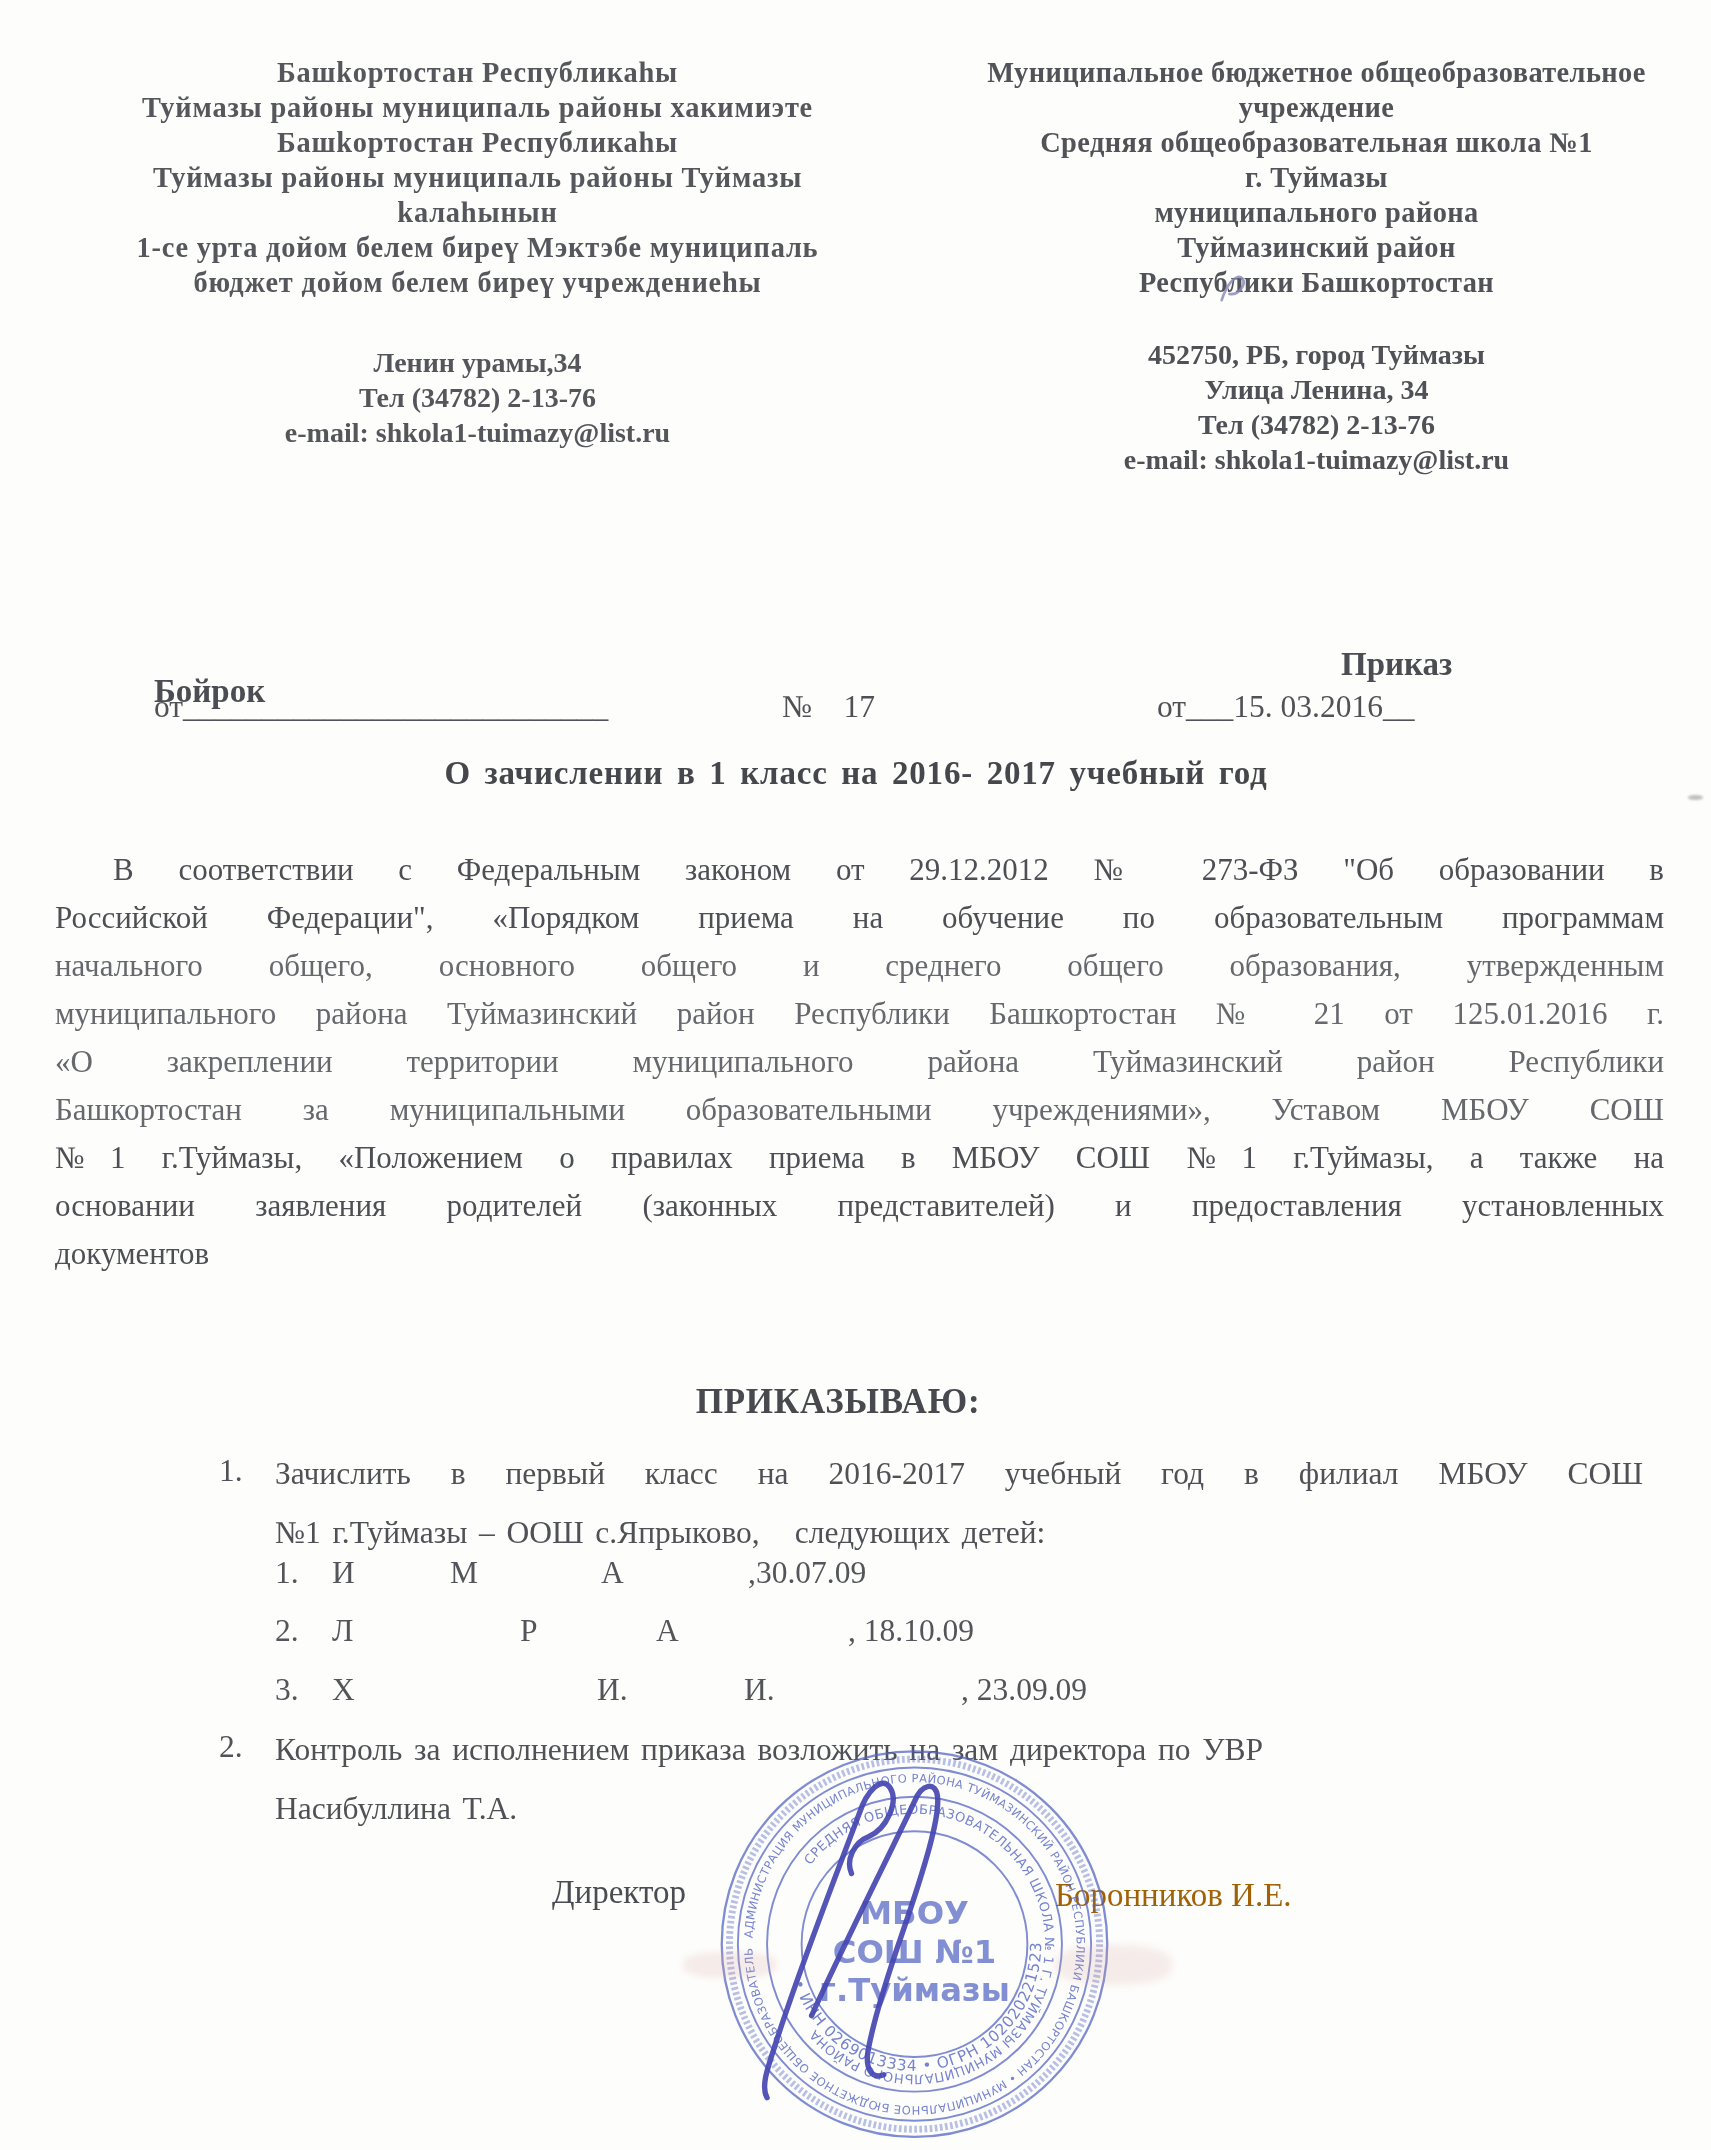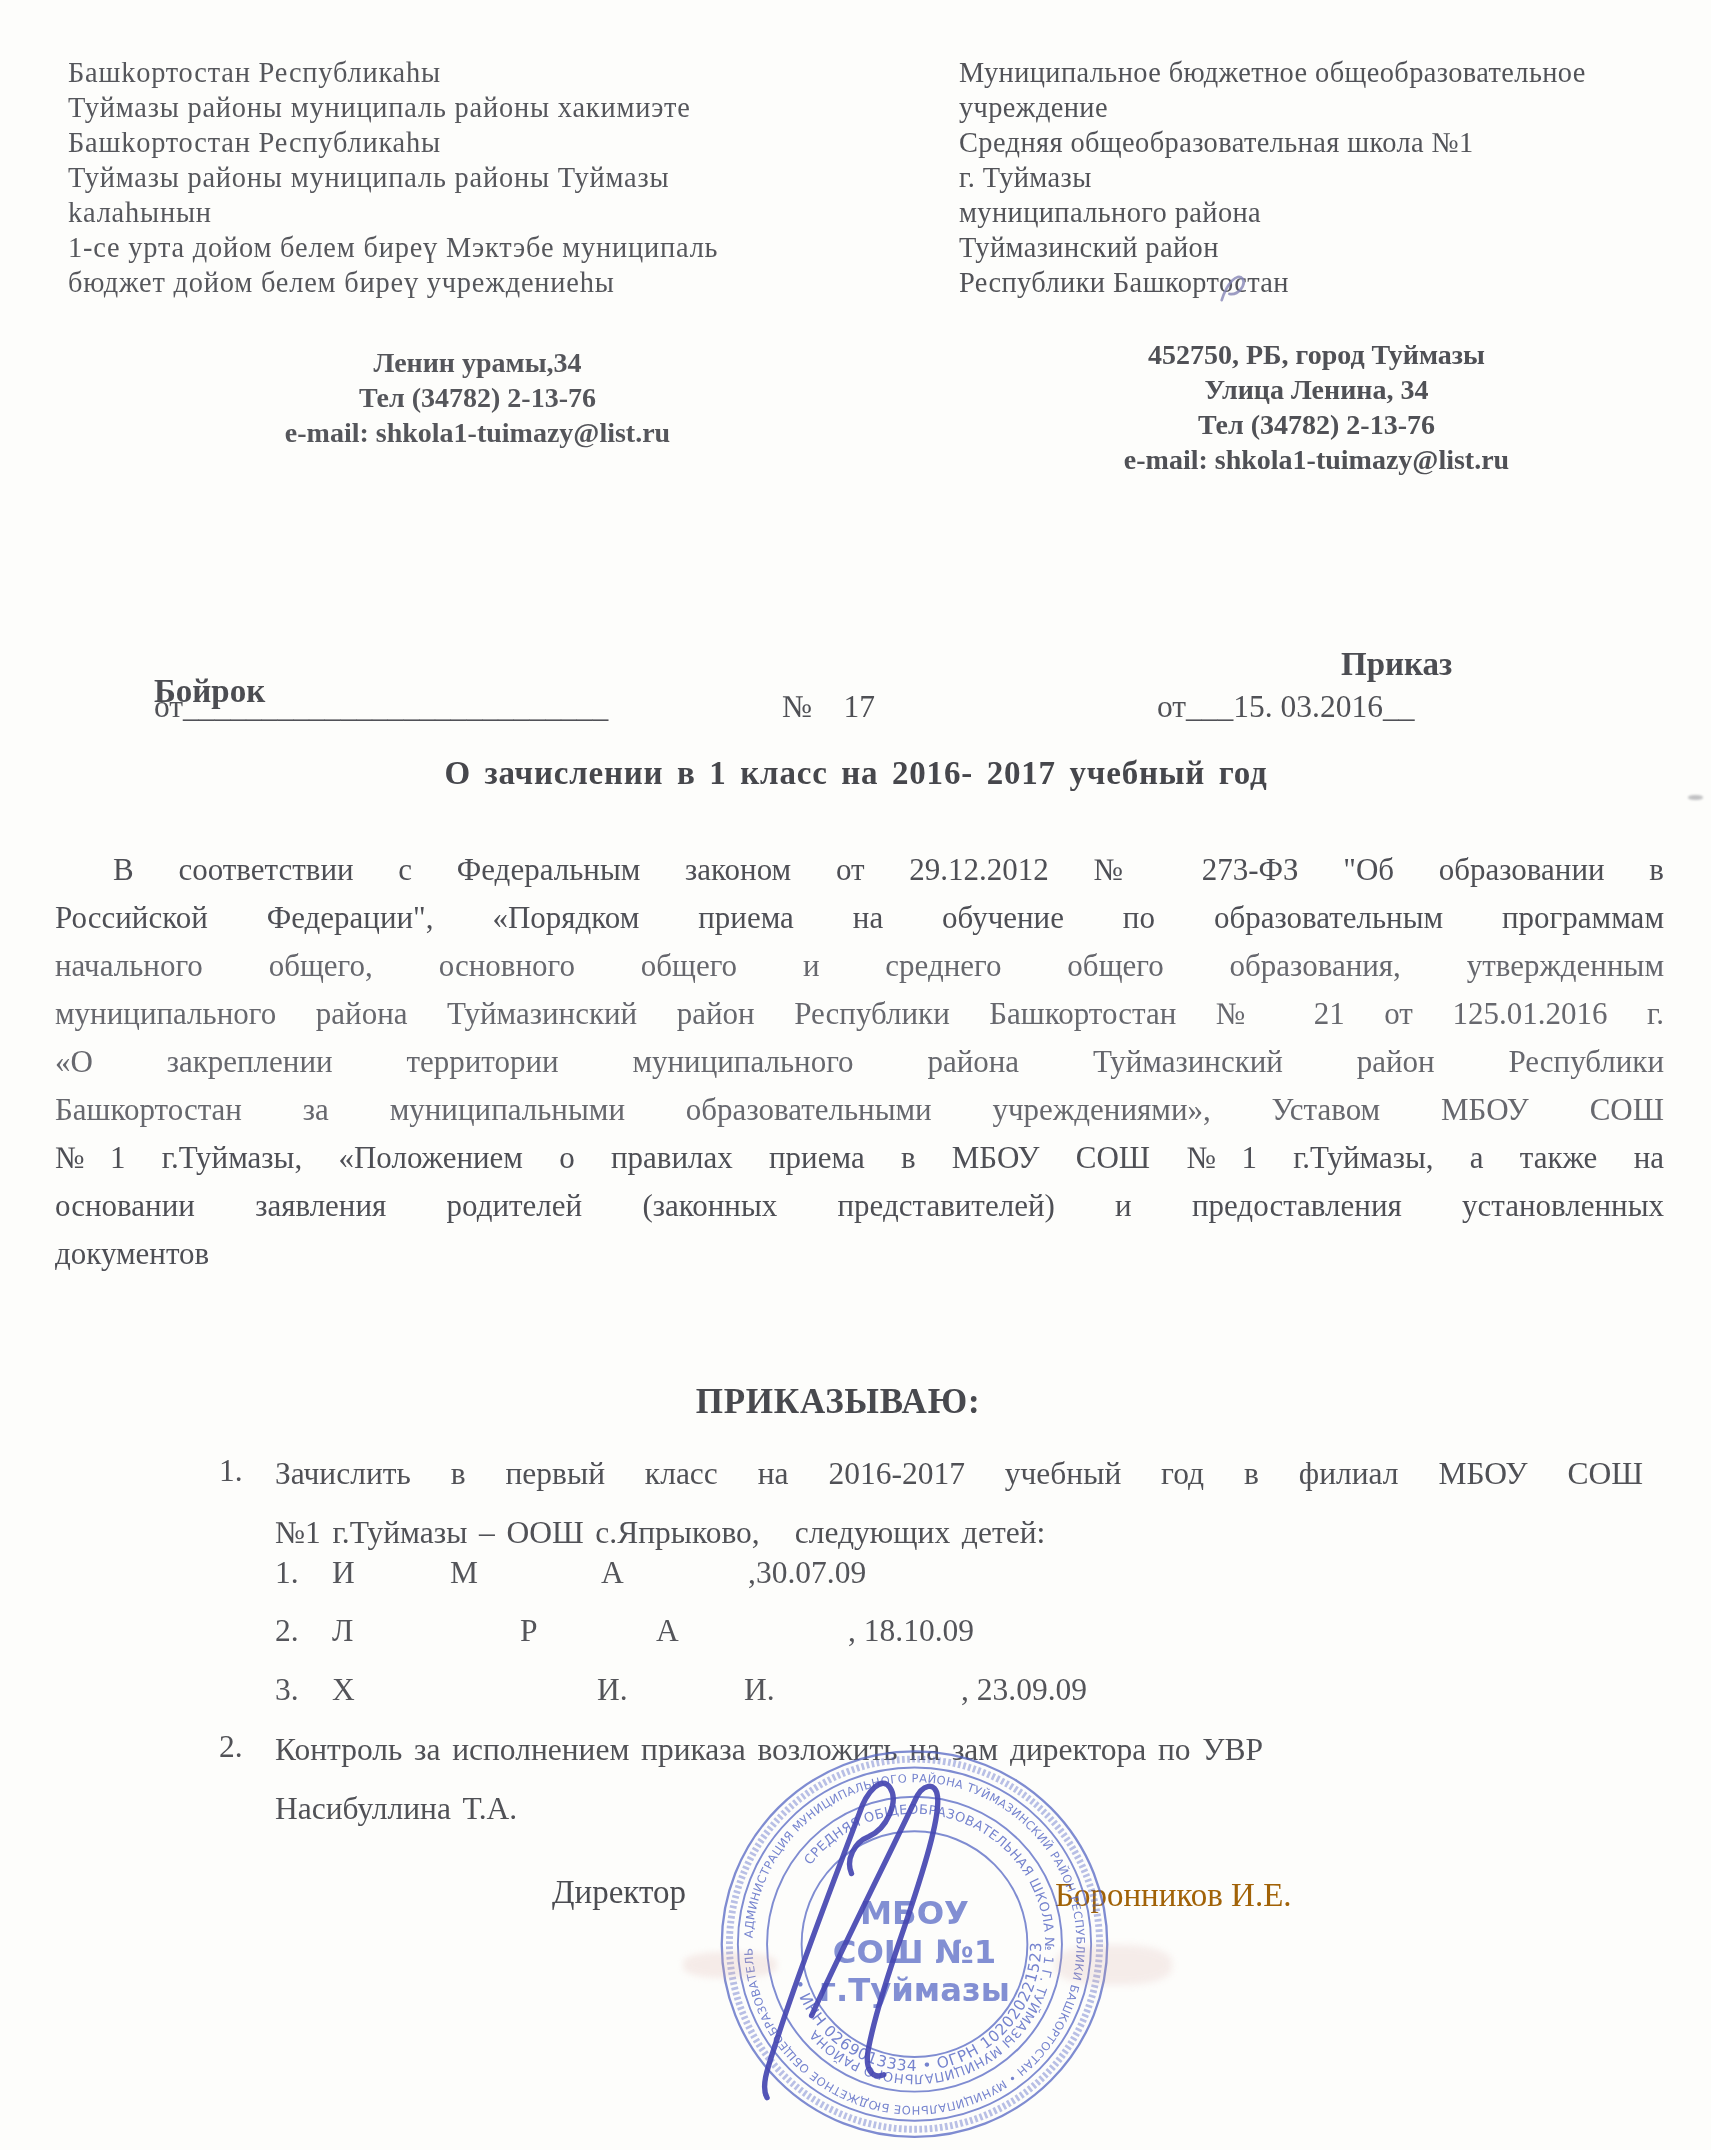--- a/index.html
+++ b/index.html
@@ -7,21 +7,21 @@
     position:relative;
     width:1712px;height:2151px;
     background:#fdfdfb;
     overflow:hidden;
     font-family:"Liberation Serif","DejaVu Serif",serif;
     color:#4a4b50;
   }
   .abs{position:absolute;}
 
   
-  .org{ text-align:left; font-weight:normal; }
+  .org{ text-align:center; font-weight:bold; }
   .org-left{ left:68px; top:55px; width:819px; font-size:28.4px; line-height:35px;
              letter-spacing:0.8px; color:#56575c;}
   .org-right{ left:959px; top:55px; width:715px; font-size:28.4px; line-height:35px;
              letter-spacing:0.4px; color:#525358;}
   .addr{ text-align:center; font-weight:bold; }
   .addr-left{ left:68px; top:345px; width:819px; font-size:28px; line-height:35px; color:#55565b;}
   .addr-right{ left:959px; top:337px; width:715px; font-size:28px; line-height:35px; color:#505156;}
 
   
   .meta-word{ font-weight:bold; font-size:33px; color:#4c4d52;}

